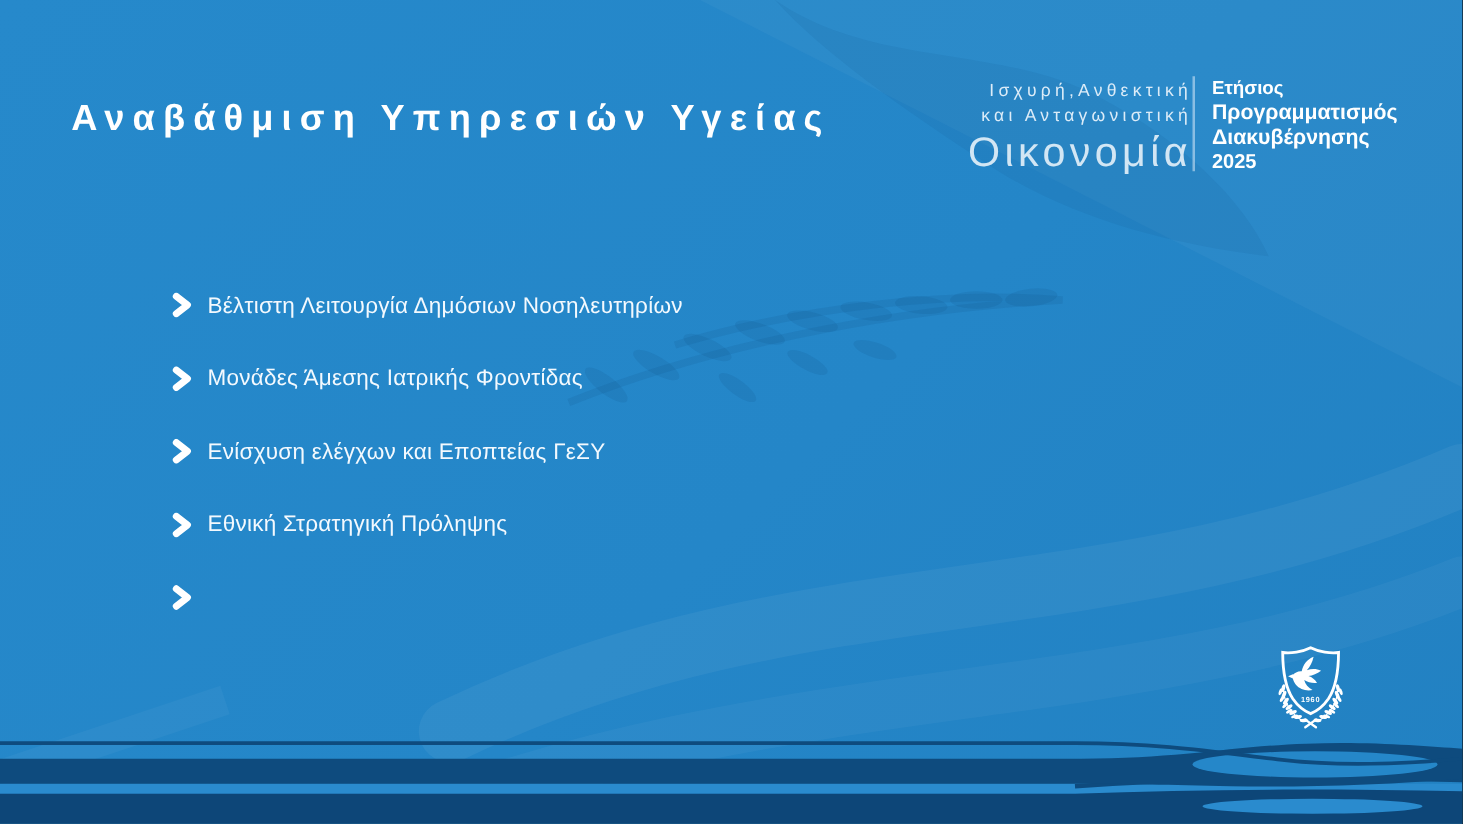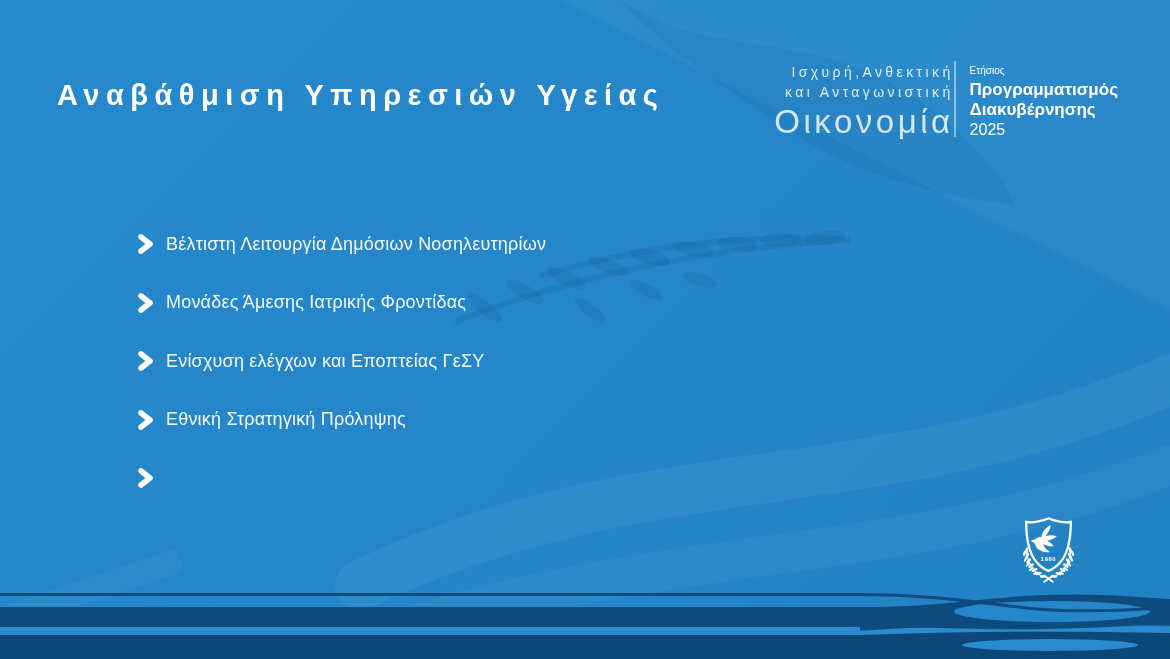--- a/index.html
+++ b/index.html
@@ -21,23 +21,23 @@
     color:#ffffff; white-space:nowrap; line-height:34px;
   }
 
   
   .header-right { position:absolute; top:58px; right:52px; display:flex; align-items:stretch; }
   .brand { text-align:right; padding-top:4px; }
   .brand-small { font-size:14px; font-weight:400; letter-spacing:3.4px; line-height:20px; color:#dcecf8; white-space:nowrap; }
   .brand-big { font-size:33px; font-weight:300; letter-spacing:3.5px; line-height:37px; color:#d2e6f4; white-space:nowrap; margin-top:1px;text-align:center; }
   .header-divider { width:0; border-left:2px solid rgba(216,234,247,0.55); margin:3px 0; }
   .program { padding-left:14px; padding-top:3px; color:#ffffff; }
-  .program-line { font-size:10px; font-weight:400; line-height:19px; white-space:nowrap; }
+  .program-line { font-size:15px; font-weight:700; line-height:19px; white-space:nowrap; }
   .program-line.bold { font-size:17px; font-weight:700; line-height:20px; }
-  .program-year { font-size:16px; font-weight:400; line-height:20px; }
+  .program-year { font-size:16px; font-weight:700; line-height:20px; }
 
   
   .bullets { position:absolute; left:137px; top:231px; margin:0; padding:0; list-style:none; }
   .bullets li { display:flex; align-items:center; height:26px; margin-bottom:32.5px; }
   .chev { width:18px; height:20px; margin-right:11px; flex:none; }
   .bullet-text { font-size:18px; font-weight:300; letter-spacing:0.2px; color:#f3f9fe; white-space:nowrap; }
 
   
   .emblem { position:absolute; left:1020px; top:515px; width:57px; height:71px; }
 

